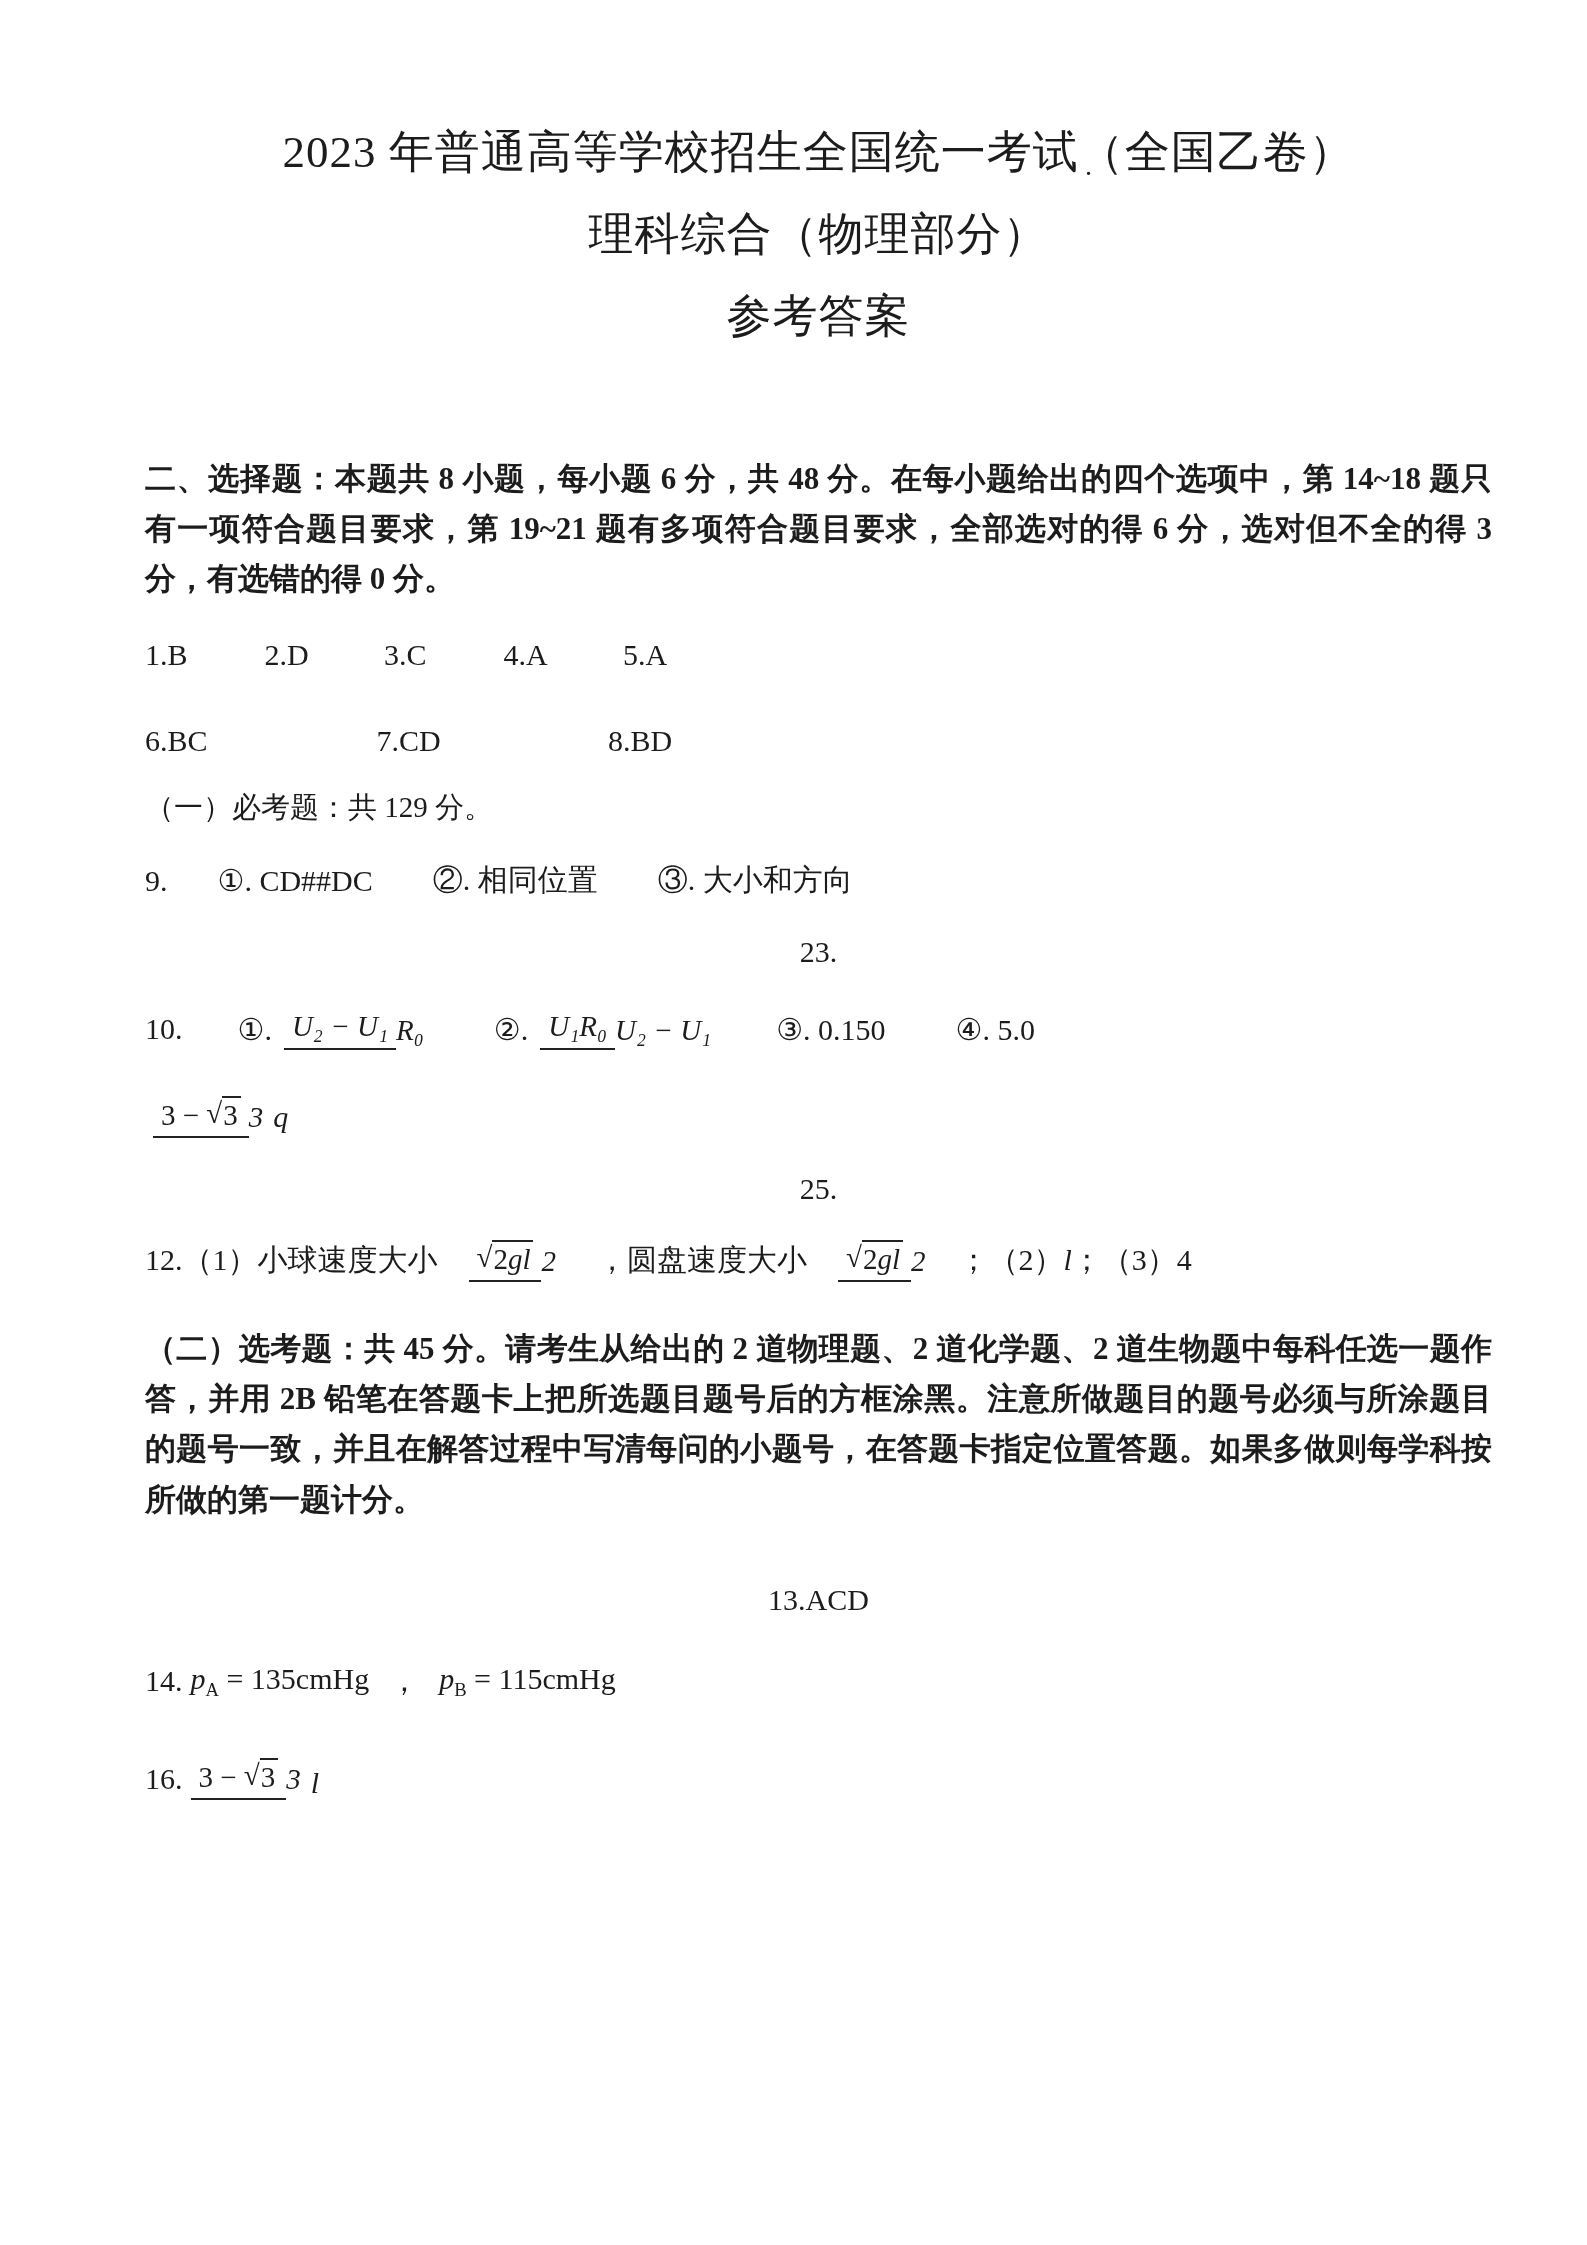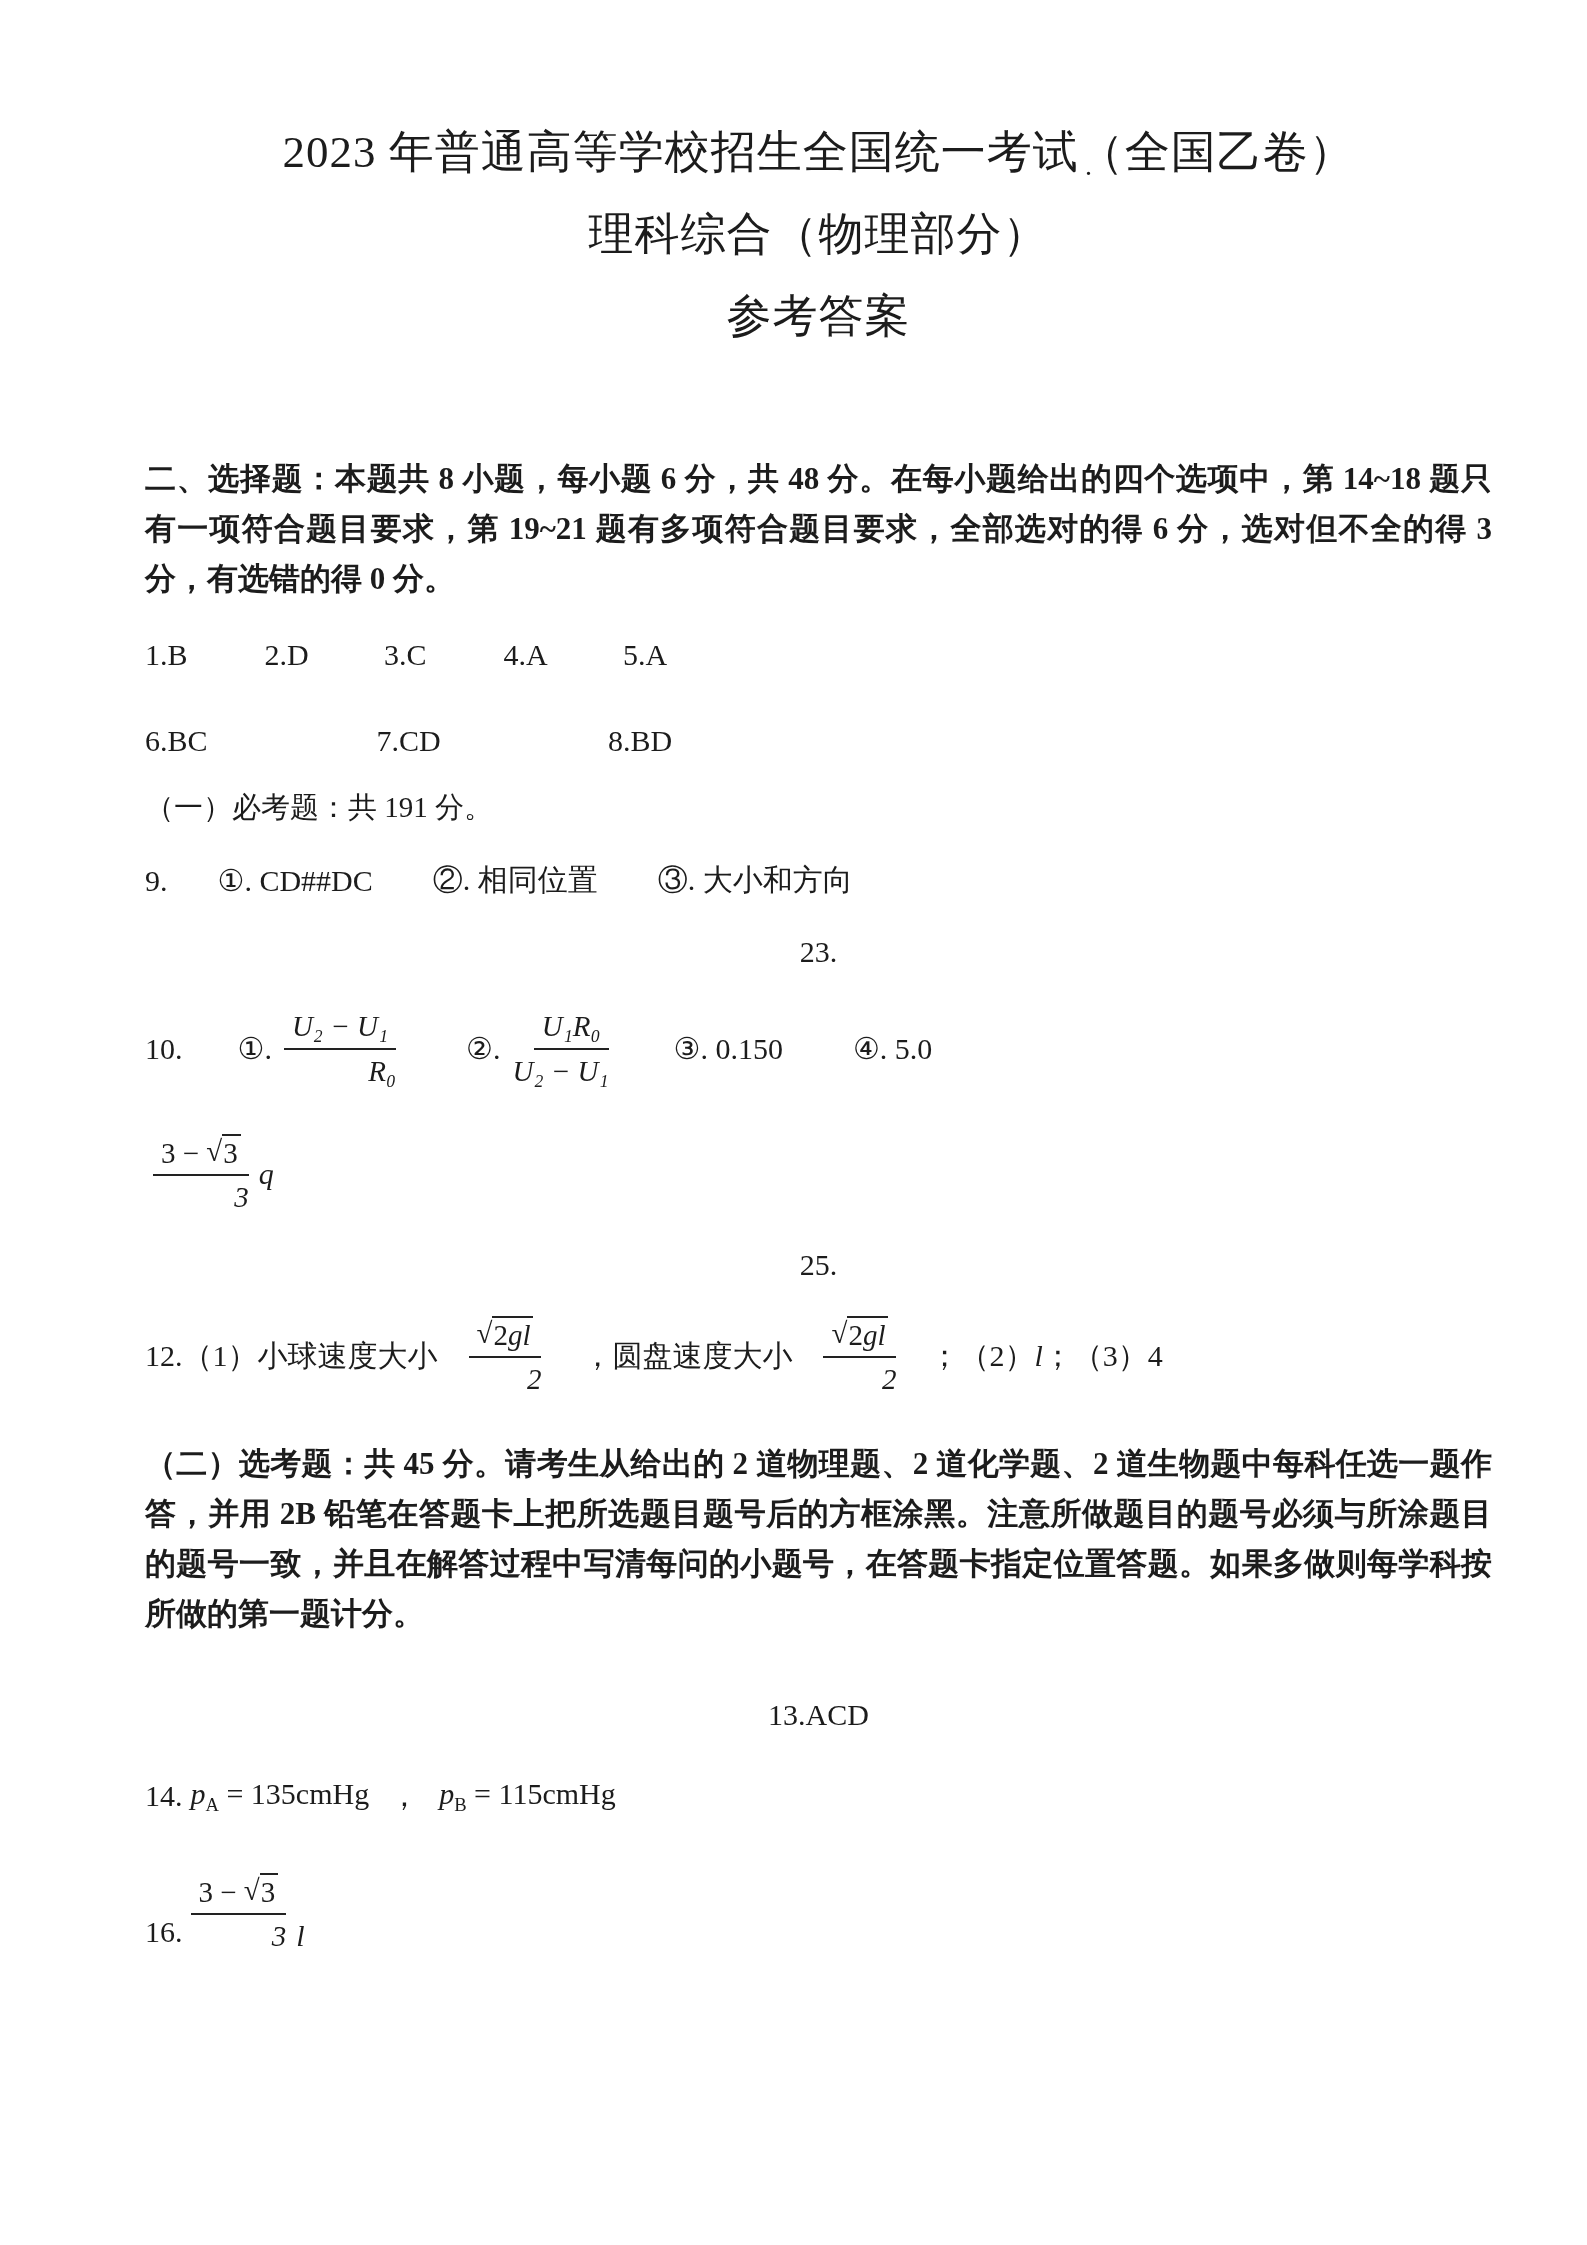--- a/index.html
+++ b/index.html
@@ -59,22 +59,22 @@
   .q12-line { margin-top: 34px; gap: 23px; }
   .elective-heading { margin-top: 42px; }
   .q13-line { margin-top: 58px; }
   .q14-line { margin-top: 44px; }
   .q15-line { margin-top: 92px; }
   .q16-line { margin-top: 56px; align-items: flex-end; }
   .q16-line .q-label { padding-bottom: 4px; }
 
   .frac {
     display: inline-flex;
-    flex-direction: column;
-    align-items: flex-end;
+    flex-direction: row;
+    align-items: flex-start;
     text-align: center;
     font-size: 29px;
     line-height: 1.18;
     margin: 0 10px;
   }
   .frac .num {
     display: inline-flex;
     align-items: flex-end;
     padding: 0 8px 4px;
     border-bottom: 2px solid #222;
@@ -118,21 +118,21 @@
     <span class="ans">5.A</span>
   </div>
 
   <div class="ans-row ans-row-2">
     <span class="ans">6.BC</span>
     <span class="ans">7.CD</span>
     <span class="ans">8.BD</span>
   </div>
 
 
-  <p class="part-heading">（一）必考题：共 191 分。</p>
+  <p class="part-heading">（一）必考题：共 129 分。</p>
 
   <div class="qline">
     <span>9.</span>
     <span class="ml50">①. CD##DC</span>
     <span class="ml60">②. 相同位置</span>
     <span class="ml60">③. 大小和方向</span>
   </div>
 
   <p class="plain-line">23.</p>
 

